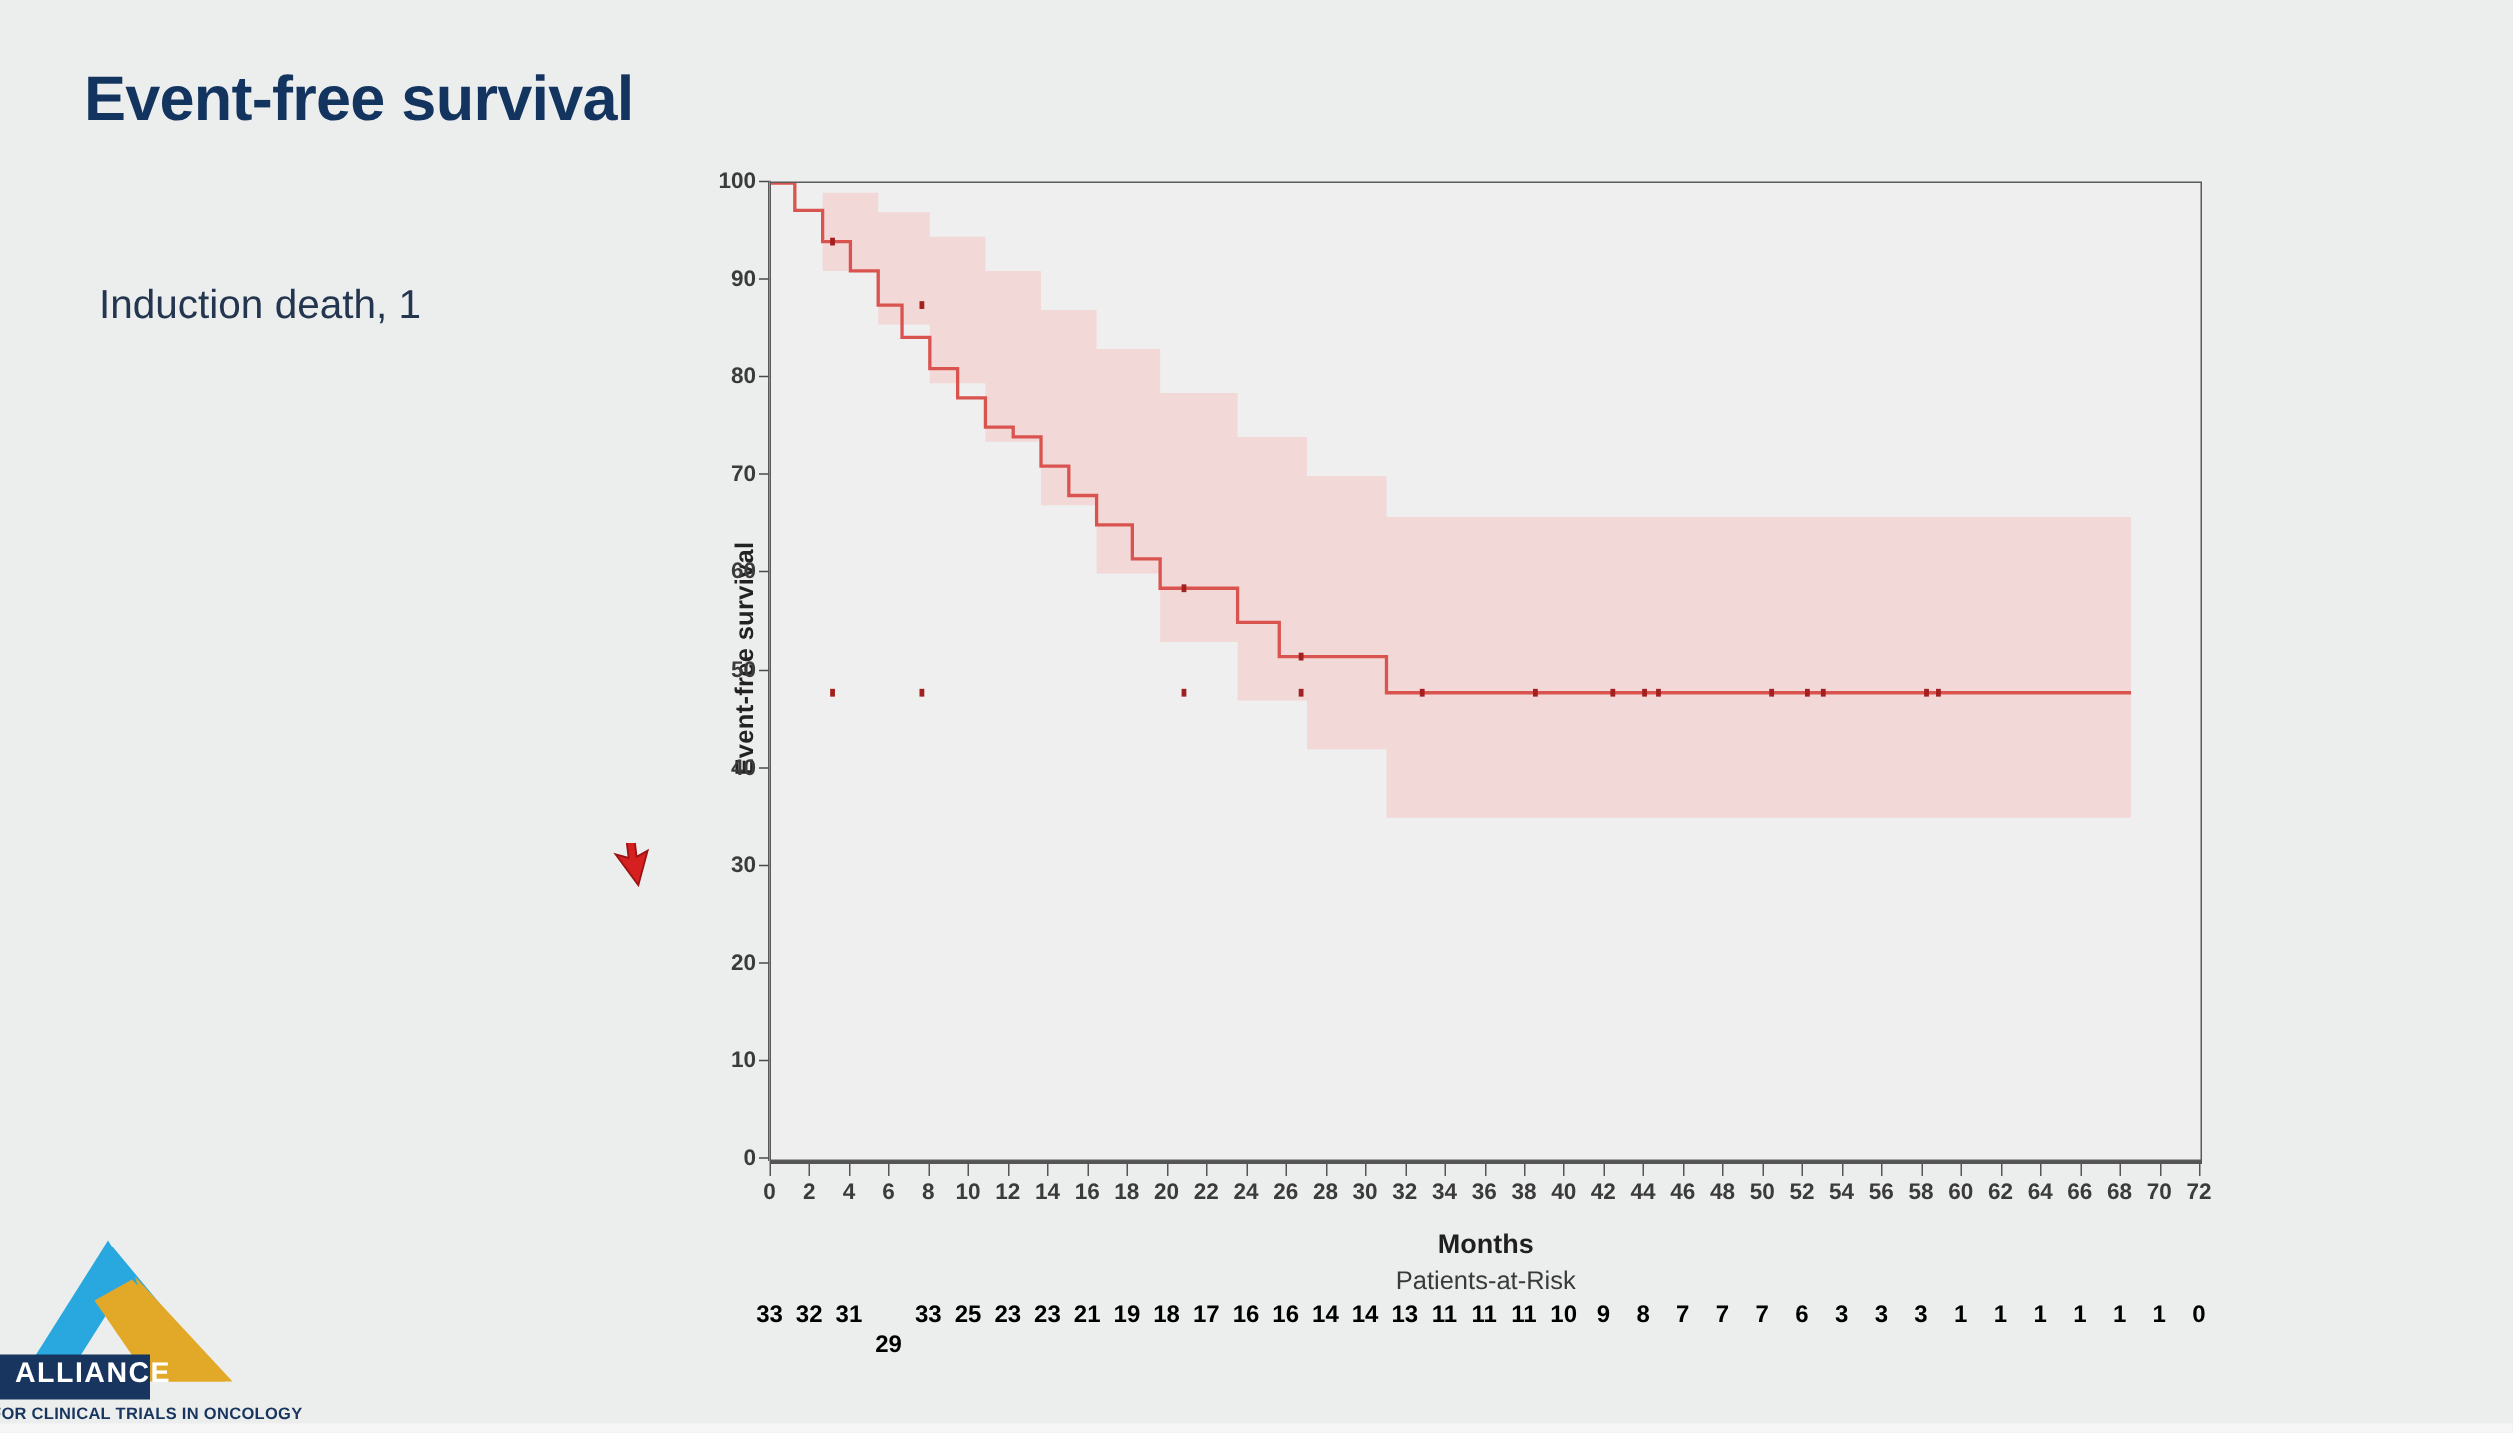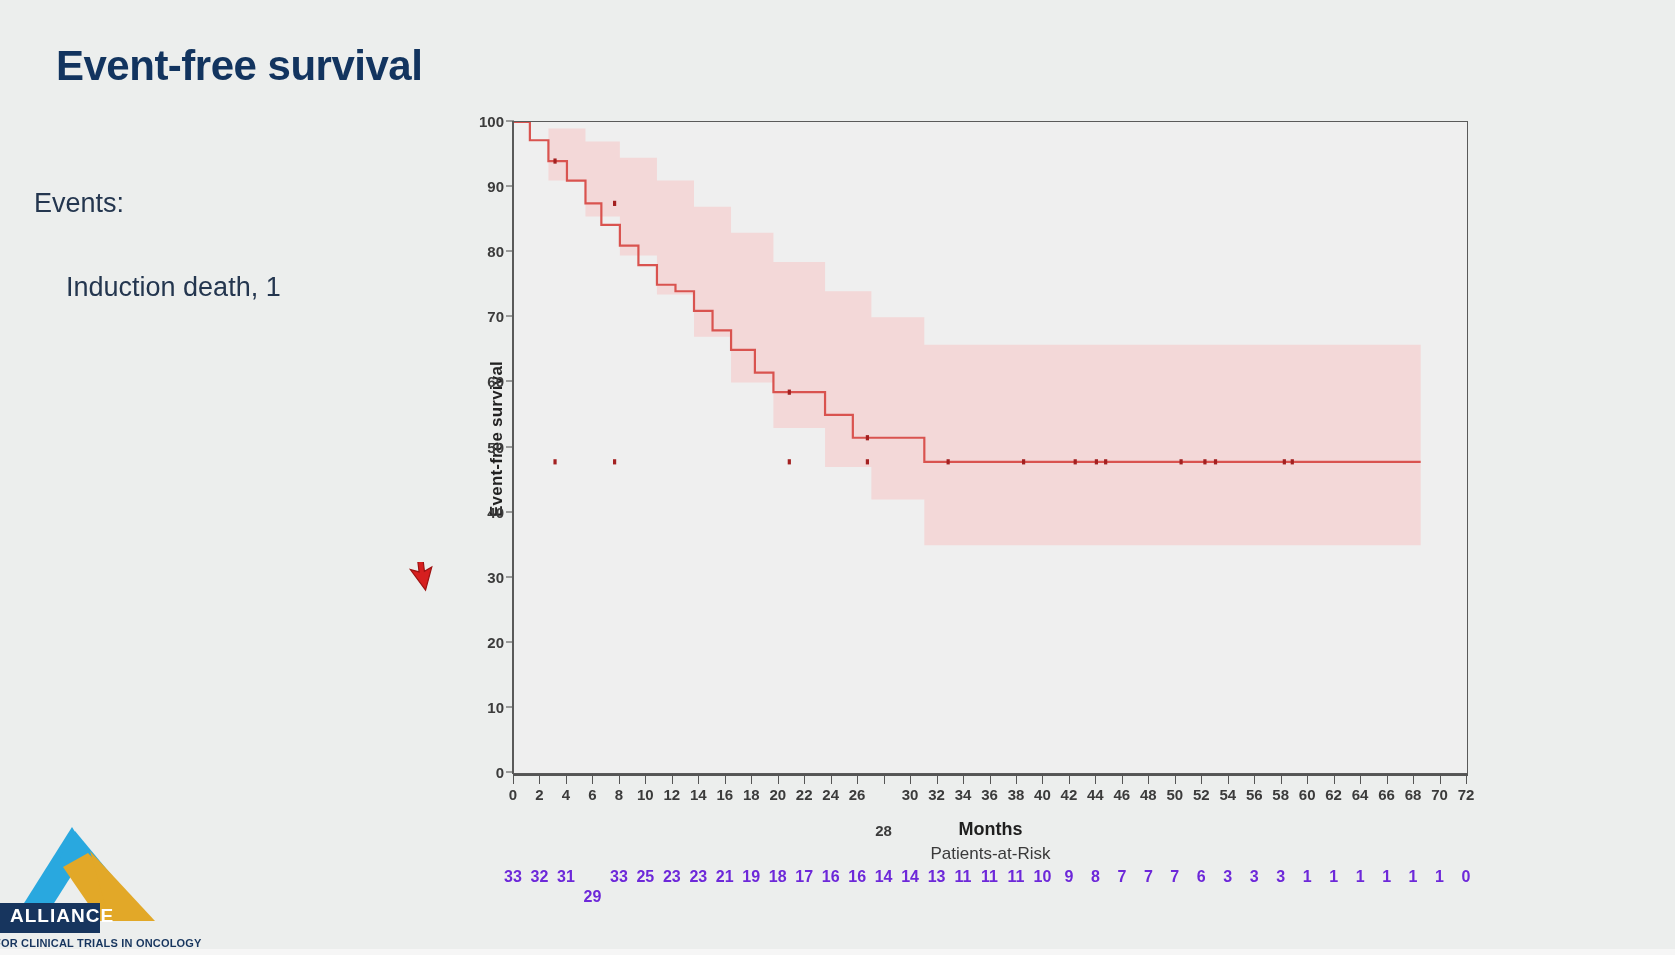--- a/index.html
+++ b/index.html
@@ -102,21 +102,21 @@
   #par-title{
     position:absolute; left:513px; top:844px; width:955px;
     text-align:center; font-size:17px; color:#3a3a3a;
   }
   #par-row{
     position:absolute; left:513px; top:868px; width:955px; height:30px;
   }
   .par-value{
     position:absolute; top:0;
     transform:translateX(-50%);
-    font-size:16px; font-weight:bold; color:#6d28d9;
+    font-size:16px; font-weight:bold; color:#000000;
   }
 
   
   #alliance-logo{
     position:absolute; left:0px; top:779px; width:178px; height:176px;
   }
   #logo-band{
     position:absolute; left:0px; bottom:22px; width:100px; height:30px;
     background:#17355e;
   }
@@ -138,21 +138,20 @@
     position:absolute; left:0; bottom:0; width:1675px; height:6px;
     background:#f6f6f6;
   }
 </style>
 </head>
 <body>
 
 <div id="slide-title">Event-free survival</div>
 
 <div id="events-block">
-  <div id="events-heading">Events:</div>
   <div class="event-line ind-1">Induction death, 1</div>
 </div>
 
 <div id="y-axis-title-wrap">
   <div id="y-axis-title">Event-free survival</div>
 </div>
 <div id="y-axis">
     <div class="ytick" style="top: 651px;">0</div>
     <div class="ytick-mark" style="top: 651px;"></div>
     <div class="ytick" style="top: 585.9px;">10</div>
@@ -229,21 +228,21 @@
     <div class="xtick-label" style="left: 238.25px;">18</div>
     <div class="xtick-mark" style="left: 264.722px;"></div>
     <div class="xtick-label" style="left: 264.722px;">20</div>
     <div class="xtick-mark" style="left: 291.194px;"></div>
     <div class="xtick-label" style="left: 291.194px;">22</div>
     <div class="xtick-mark" style="left: 317.667px;"></div>
     <div class="xtick-label" style="left: 317.667px;">24</div>
     <div class="xtick-mark" style="left: 344.139px;"></div>
     <div class="xtick-label" style="left: 344.139px;">26</div>
     <div class="xtick-mark" style="left: 370.611px;"></div>
-    <div class="xtick-label" style="left: 370.611px; margin-top: 36px;">28</div>
+    <div class="xtick-label" style="left: 370.611px;">28</div>
     <div class="xtick-mark" style="left: 397.083px;"></div>
     <div class="xtick-label" style="left: 397.083px;">30</div>
     <div class="xtick-mark" style="left: 423.556px;"></div>
     <div class="xtick-label" style="left: 423.556px;">32</div>
     <div class="xtick-mark" style="left: 450.028px;"></div>
     <div class="xtick-label" style="left: 450.028px;">34</div>
     <div class="xtick-mark" style="left: 476.5px;"></div>
     <div class="xtick-label" style="left: 476.5px;">36</div>
     <div class="xtick-mark" style="left: 502.972px;"></div>
     <div class="xtick-label" style="left: 502.972px;">38</div>

